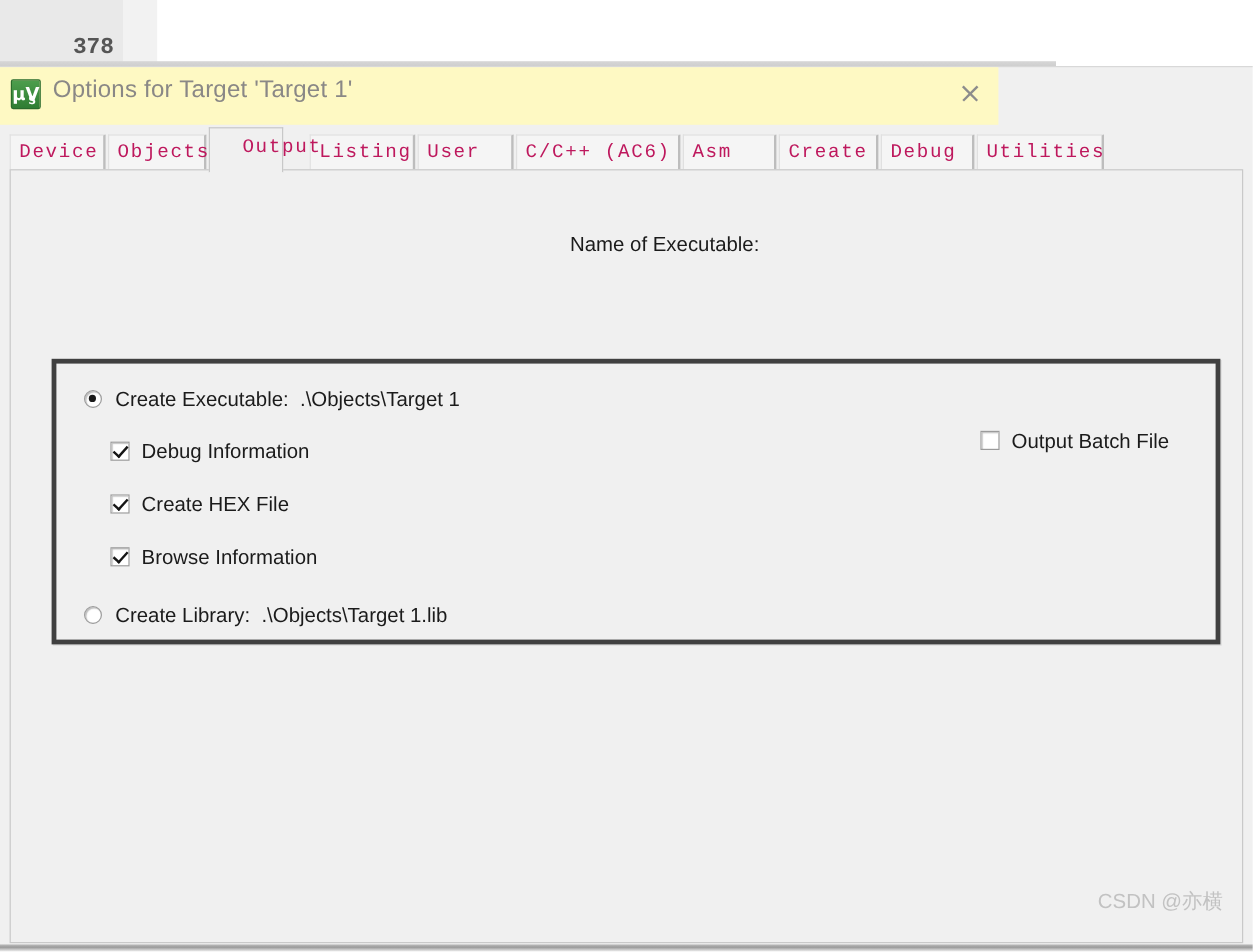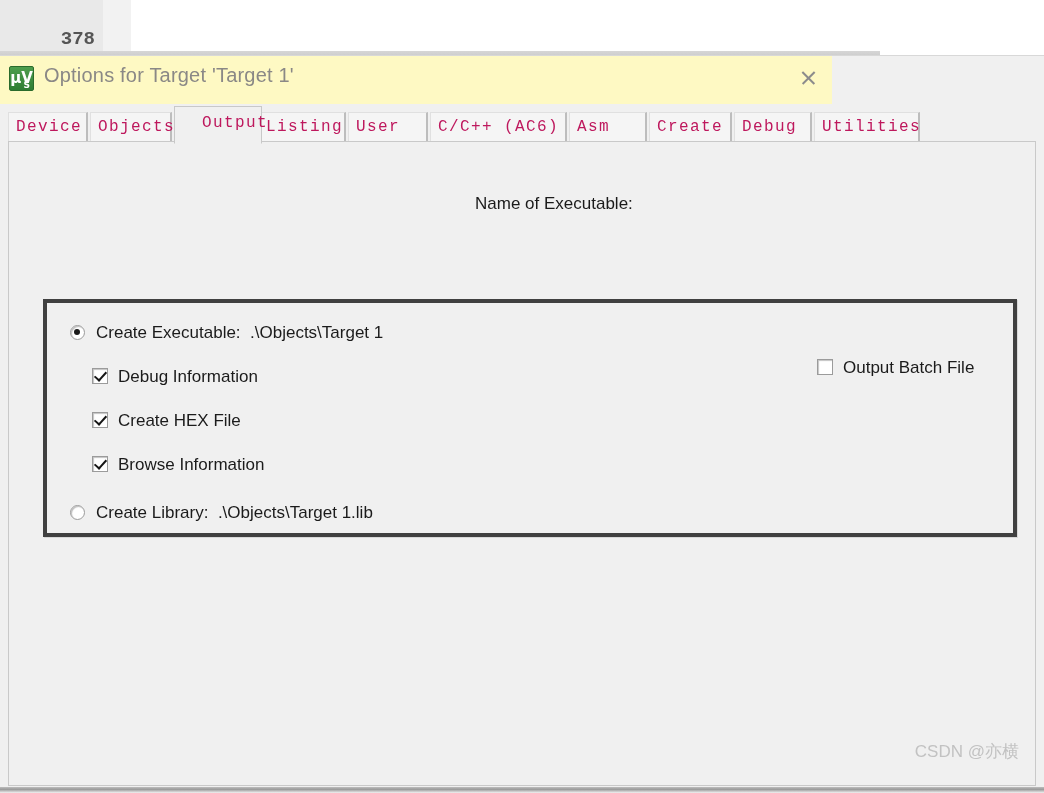--- a/index.html
+++ b/index.html
@@ -252,21 +252,21 @@
         <div class="glyph">μV</div>
         <div class="glyph-s">S</div>
       </div>
       <div class="dlg-title">Options for Target 'Target 1'</div>
       <div class="close-btn"></div>
     </div>
 
     <div class="tabstrip">
       <div class="tab sep-right" style="left:8px;   width:80px;">Device</div>
       <div class="tab sep-right" style="left:90px;  width:82px;">Objects</div>
-      <div class="tab active" style="left:174px; width:88px;padding-left:27px;">Output</div>
+      <div class="tab active" style="left:174px; width:62px;padding-left:27px;">Output</div>
       <div class="tab sep-right" style="left:258px; width:88px;">Listing</div>
       <div class="tab sep-right" style="left:348px; width:80px;">User</div>
       <div class="tab sep-right" style="left:430px; width:137px;">C/C++ (AC6)</div>
       <div class="tab sep-right" style="left:569px; width:78px;">Asm</div>
       <div class="tab sep-right" style="left:649px; width:83px;">Create</div>
       <div class="tab sep-right" style="left:734px; width:78px;">Debug</div>
       <div class="tab sep-right" style="left:814px; width:106px;">Utilities</div>
     </div>
 
     <div class="panel">

